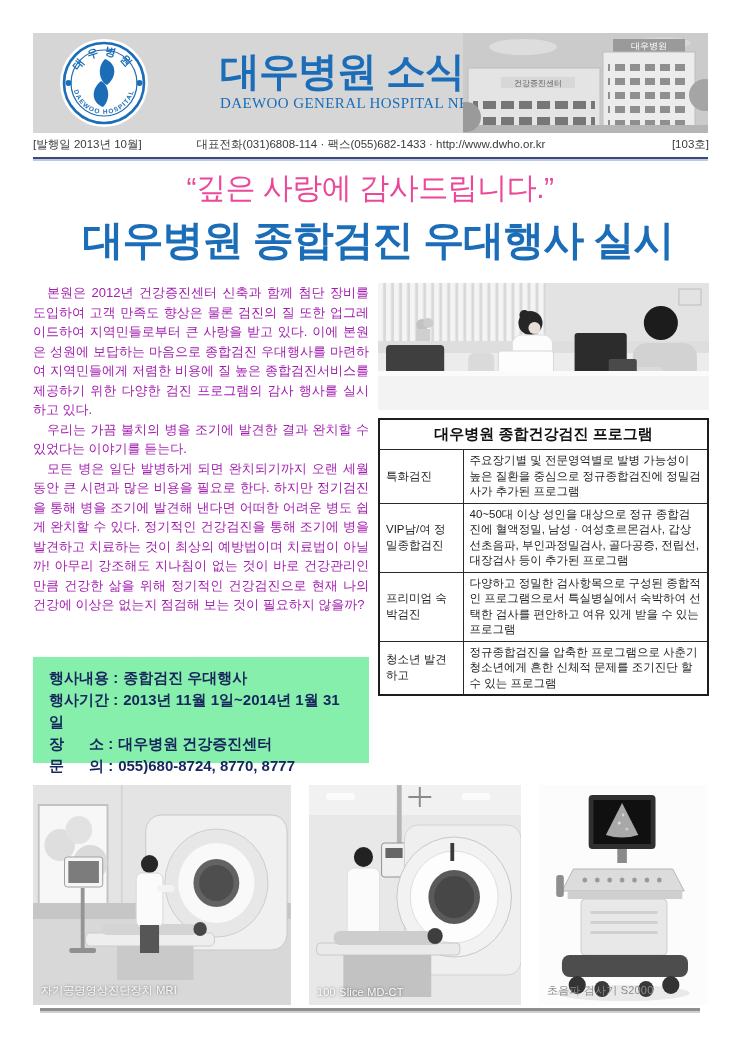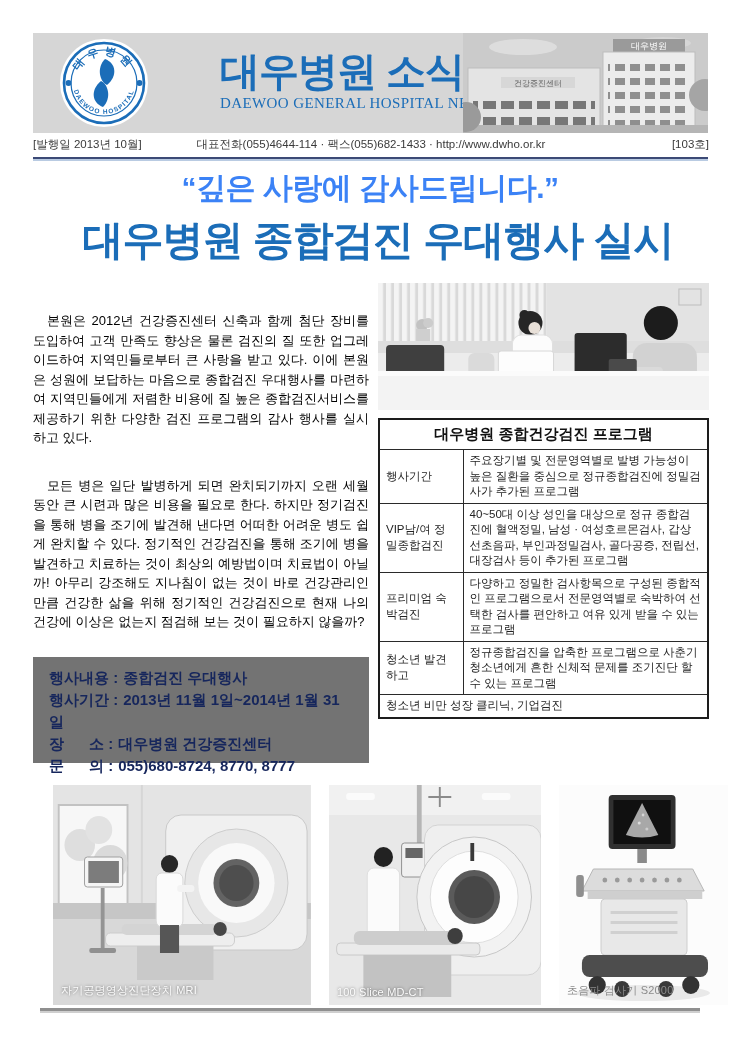--- a/index.html
+++ b/index.html
@@ -16,38 +16,38 @@
   .m-sub { font-family:"Liberation Serif","DejaVu Serif",serif; font-size:15px; color:#1b6db8; letter-spacing:.4px; margin-top:2px; }
   .building { position:absolute; right:0; top:0; width:245px; height:100px; }
   
   .infobar { position:absolute; left:33px; top:137px; width:676px; height:18px; font-size:11.5px; color:#3a3a3a; }
   .infobar .l { position:absolute; left:0; }
   .infobar .c { position:absolute; left:0; right:0; text-align:center; }
   .infobar .r { position:absolute; right:0; }
   .divider { position:absolute; left:33px; top:157px; width:675px; height:2px; background:#3c4a76; box-shadow:0 2px 0 #b9cbe2; }
   
   .headline { position:absolute; left:0; top:168px; width:740px; text-align:center; }
-  .quote { font-size:30px; font-weight:700; color:#3b82f6; letter-spacing:-.5px; }
+  .quote { font-size:30px; font-weight:400; color:#ec4899; letter-spacing:-.5px; }
   .htitle { font-size:41px; font-weight:800; color:#1b6db8; letter-spacing:-1px; margin-top:4px;padding-left:16px; }
   
   .leftcol { position:absolute; left:33px; top:283px; width:336px; height:374px; overflow:hidden; }
-  .leftcol p { font-size:13px; line-height:19.5px; text-align:justify; text-indent:14px; color:#000000;margin-top:28px; }
-  .eventbox { position:absolute; left:33px; top:657px; width:336px; height:106px; background:#737373; padding:10px 16px; }
+  .leftcol p { font-size:13px; line-height:19.5px; text-align:justify; text-indent:14px; color:#a21caf; }
+  .eventbox { position:absolute; left:33px; top:657px; width:336px; height:106px; background:#86efac; padding:10px 16px; }
   .eventbox .row { font-size:15px; font-weight:700; color:#16265c; line-height:22px; }
   .eventbox .lab { white-space:pre; }
   .eventbox .val { margin-left:5px; }
   .rightcol { position:absolute; left:378px; top:283px; width:304px; }
   .consult { width:331px; height:127px; display:block; }
   table.prog { width:331px; margin-top:8px; border-collapse:collapse; border:2px solid #1d1d1d; }
   table.prog th { border:1px solid #2a2a2a; font-size:15px; font-weight:800; padding:5px 2px; color:#111; }
   table.prog td { border:1px solid #2a2a2a; font-size:11.5px; line-height:15.5px; padding:3px 6px; vertical-align:middle; color:#222; }
   td.pname { width:84px; padding-left:5px; }
   td.pfoot { padding:4px 6px; }
   
-  .strip { position:absolute; left:33px; top:785px; width:675px; height:156px; display:flex; gap:18px;margin-left:20px; }
+  .strip { position:absolute; left:33px; top:785px; width:675px; height:156px; display:flex; gap:18px; }
   .strip figure { position:relative; height:220px; overflow:hidden; }
   .f1 { width:270px; } .f2 { width:222px; } .f3 { width:177px; }
   .strip svg { width:100%; height:100%; display:block; }
   .cap { position:absolute; left:8px; bottom:7px; font-size:11px; letter-spacing:.2px; }
   .cap-light { color:rgba(255,255,255,.95); text-shadow:0 0 3px rgba(0,0,0,.55); }
   .cap-dark { color:#8c8c8c; }
   .bottomrule { position:absolute; left:40px; top:1008px; width:660px; height:3px; background:#8f8f8f; box-shadow:0 2px 0 #cfcfcf; }
 </style>
 </head>
 <body>
@@ -101,34 +101,34 @@
       <text x="75" y="53" font-size="8" fill="#666666" text-anchor="middle">건강증진센터</text>
       <rect x="10" y="60" width="122" height="32" fill="url(#winP2)"></rect>
       <rect x="0" y="92" width="245" height="8" fill="#b5b5b5"></rect>
       <circle cx="3" cy="84" r="15" fill="#9a9a9a"></circle>
       <circle cx="242" cy="62" r="16" fill="#a5a5a5"></circle>
     </svg>
   </div>
 
   <div class="infobar">
     <span class="l">[발행일 2013년 10월]</span>
-    <span class="c">대표전화(055)4644-114 · 팩스(055)682-1433 · http://www.dwho.or.kr</span>
+    <span class="c">대표전화(031)6808-114 · 팩스(055)682-1433 · http://www.dwho.or.kr</span>
     <span class="r">[103호]</span>
   </div>
   <div class="divider"></div>
 
   <div class="headline">
     <div class="quote">“깊은 사랑에 감사드립니다.”</div>
     <div class="htitle">대우병원 종합검진 우대행사 실시</div>
   </div>
 
   <div class="leftcol">
     <p>본원은 2012년 건강증진센터 신축과 함께 첨단 장비를 도입하여 고객 만족도 향상은 물론 검진의 질 또한 업그레이드하여 지역민들로부터 큰 사랑을 받고 있다. 이에 본원은 성원에 보답하는 마음으로 종합검진 우대행사를 마련하여 지역민들에게 저렴한 비용에 질 높은 종합검진서비스를 제공하기 위한 다양한 검진 프로그램의 감사 행사를 실시하고 있다.</p>
+    <p>우리는 가끔 불치의 병을 조기에 발견한 결과 완치할 수 있었다는 이야기를 듣는다.</p>
     <p>모든 병은 일단 발병하게 되면 완치되기까지 오랜 세월 동안 큰 시련과 많은 비용을 필요로 한다. 하지만 정기검진을 통해 병을 조기에 발견해 낸다면 어떠한 어려운 병도 쉽게 완치할 수 있다. 정기적인 건강검진을 통해 조기에 병을 발견하고 치료하는 것이 최상의 예방법이며 치료법이 아닐까! 아무리 강조해도 지나침이 없는 것이 바로 건강관리인 만큼 건강한 삶을 위해 정기적인 건강검진으로 현재 나의 건강에 이상은 없는지 점검해 보는 것이 필요하지 않을까?</p>
-    <p>우리는 가끔 불치의 병을 조기에 발견한 결과 완치할 수 있었다는 이야기를 듣는다.</p>
   </div>
 
   <div class="eventbox">
     <div class="row">
       <span class="lab">행사내용 :</span><span class="val">종합검진 우대행사</span>
     </div>
     <div class="row">
       <span class="lab">행사기간 :</span><span class="val">2013년 11월 1일~2014년 1월 31일</span>
     </div>
     <div class="row">
@@ -172,37 +172,34 @@
       <rect x="0" y="88" width="330" height="5" fill="#fbfbfb"></rect>
       <rect x="0" y="93" width="330" height="34" fill="#f3f3f3"></rect>
     </svg>
 
     <table class="prog">
       <tbody>
           <tr>
         <th colspan="2">대우병원 종합건강검진 프로그램</th>
       </tr>
       <tr>
-        <td class="pname">행사기간</td>
+        <td class="pname">특화검진</td>
         <td>주요장기별 및 전문영역별로 발병 가능성이 높은 질환을 중심으로 정규종합검진에 정밀검사가 추가된 프로그램</td>
       </tr>
       <tr>
         <td class="pname">VIP남/여 정밀종합검진</td>
         <td>40~50대 이상 성인을 대상으로 정규 종합검진에 혈액정밀, 남성 · 여성호르몬검사, 갑상선초음파, 부인과정밀검사, 골다공증, 전립선, 대장검사 등이 추가된 프로그램</td>
       </tr>
       <tr>
         <td class="pname">프리미엄 숙박검진</td>
-        <td>다양하고 정밀한 검사항목으로 구성된 종합적인 프로그램으로서 전문영역별로 숙박하여 선택한 검사를 편안하고 여유 있게 받을 수 있는 프로그램</td>
+        <td>다양하고 정밀한 검사항목으로 구성된 종합적인 프로그램으로서 특실병실에서 숙박하여 선택한 검사를 편안하고 여유 있게 받을 수 있는 프로그램</td>
       </tr>
       <tr>
         <td class="pname">청소년 발견하고</td>
         <td>정규종합검진을 압축한 프로그램으로 사춘기 청소년에게 흔한 신체적 문제를 조기진단 할 수 있는 프로그램</td>
-      </tr>
-      <tr>
-        <td class="pfoot" colspan="2">청소년 비만 성장 클리닉, 기업검진</td>
       </tr>
     </tbody>
       </table>
   </div>
 
   <div class="strip">
 
     <figure class="f1">
       <svg viewBox="0 0 270 220" preserveAspectRatio="none">
         <rect x="0" y="0" width="270" height="220" fill="#e4e4e4"></rect>

